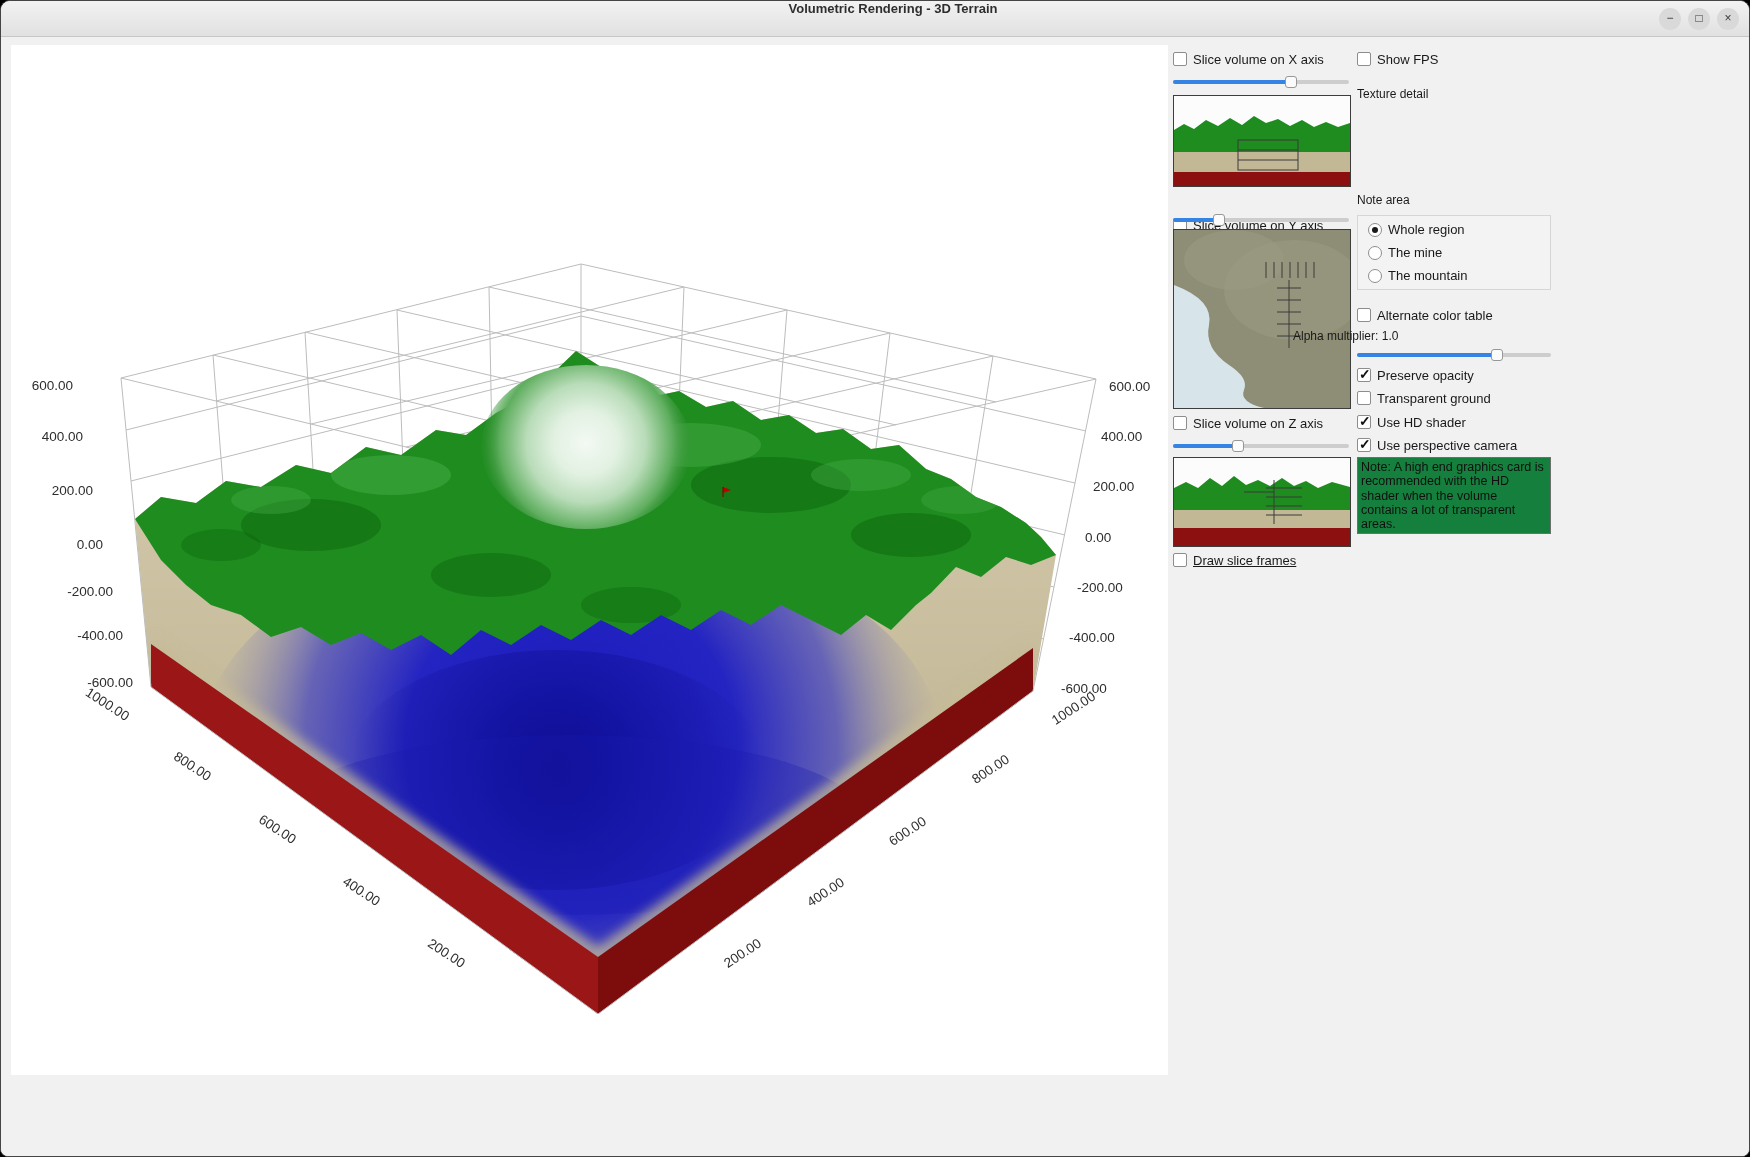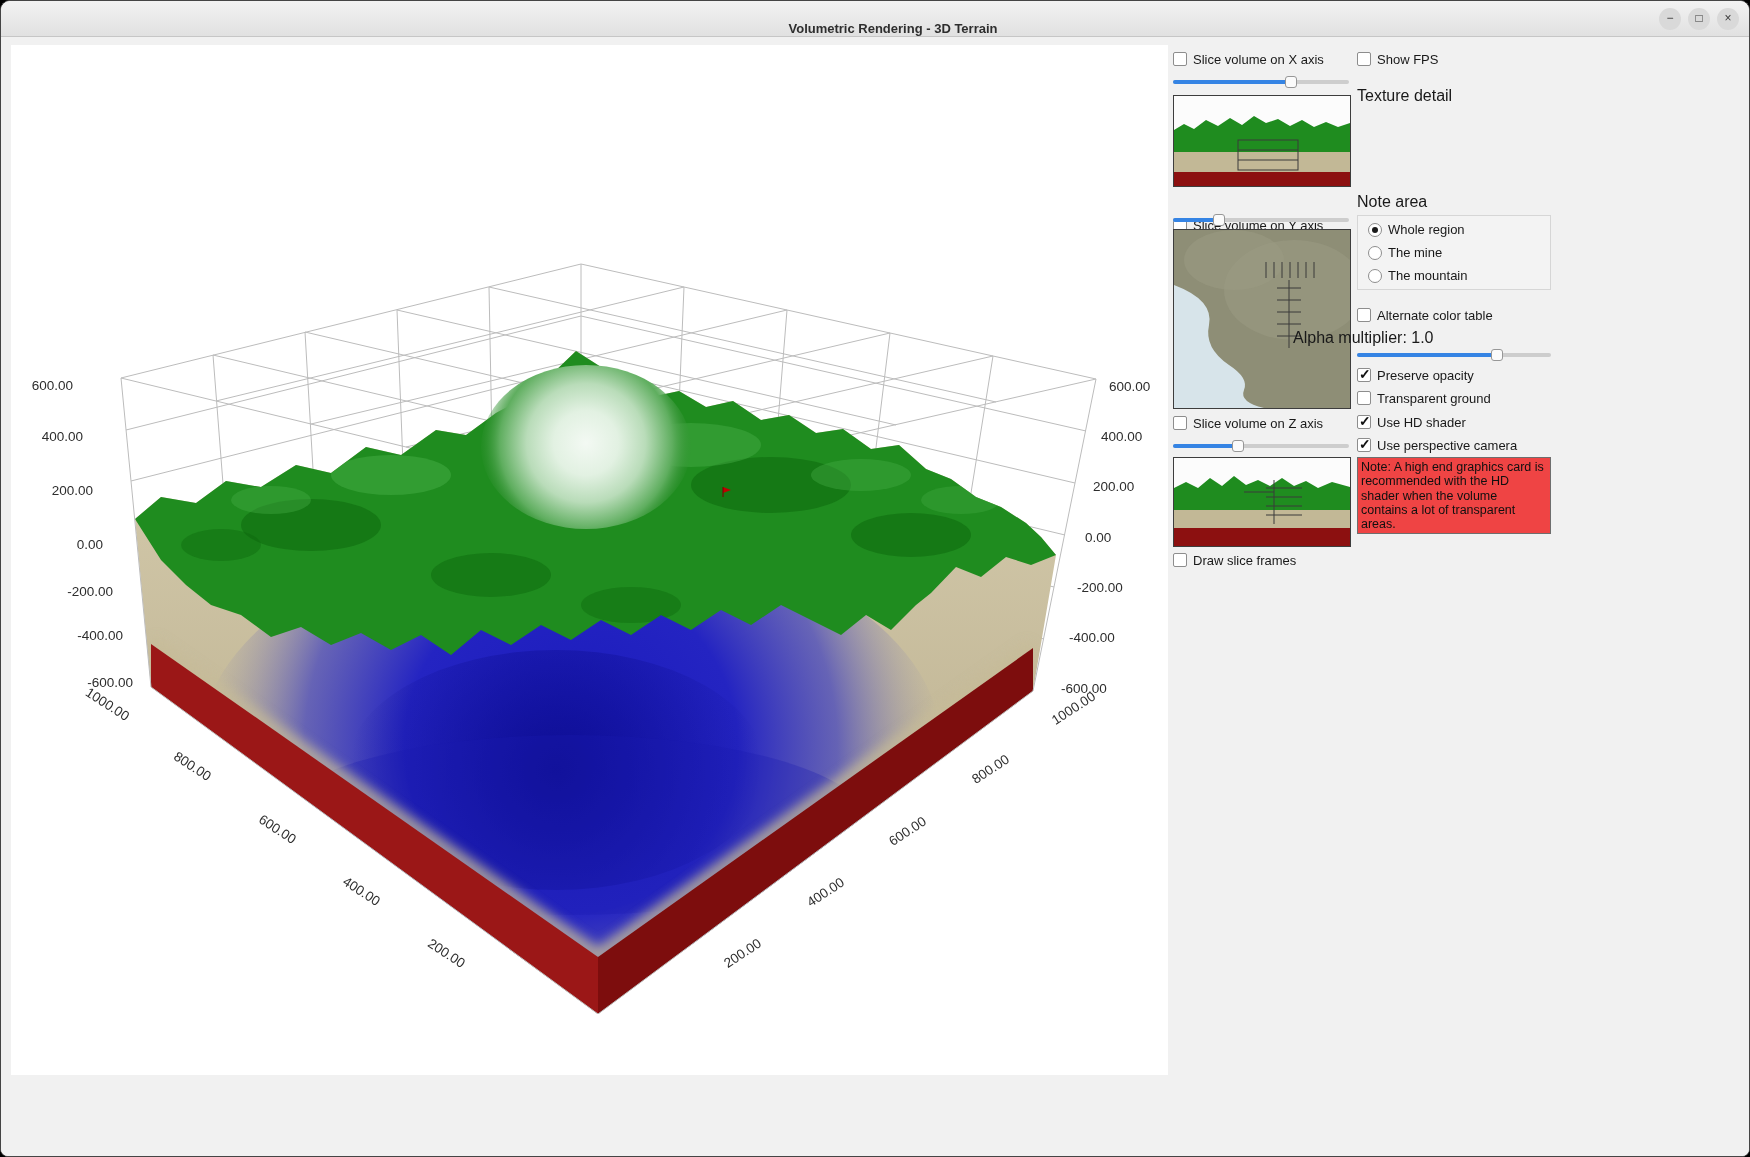--- a/index.html
+++ b/index.html
@@ -2,21 +2,21 @@
 <html><head>
 <meta charset="utf-8">
 <style>
   * { margin:0; padding:0; box-sizing:border-box; }
   html,body { width:1750px; height:1157px; }
   body { background:#000; font-family:"Liberation Sans", sans-serif; overflow:hidden; }
   .window { width:1750px; height:1157px; border-radius:10px 10px 8px 8px; overflow:hidden;
             background:#f1f1f1; border:1px solid #454545; display:flex; flex-direction:column; }
   .titlebar { flex:0 0 36px; height:36px; background:linear-gradient(#f2f2f2,#e1e1e1);
               border-bottom:1px solid #c6c6c6; position:relative;
-              display:flex; align-items:flex-end; justify-content:center;padding-left:36px; }
+              display:flex; align-items:flex-start; justify-content:center;padding-left:36px; }
   .title { font-size:13px; font-weight:bold; color:#2e2e2e; }
   .winbtns { position:absolute; right:10px; top:7px; display:flex; gap:7px; }
   .winbtn { width:22px; height:22px; border-radius:50%; background:#d9d9d9; color:#3a3a3a;
             font-size:12px; line-height:21px; text-align:center; cursor:default; }
   .content { position:relative; flex:1; background:#f1f1f1; }
   .viewport { position:absolute; left:10px; top:8px; width:1157px; height:1030px; background:#ffffff; }
 
   .check-row { position:absolute; display:flex; align-items:center; gap:6px; font-size:13px;
                color:#191919; height:16px; white-space:nowrap; }
   .checkbox { width:14px; height:14px; background:#fff; border:1px solid #8d8d8d; border-radius:2px;
@@ -27,24 +27,24 @@
   .radio { width:14px; height:14px; border-radius:50%; background:#fff; border:1px solid #8d8d8d;
            position:relative; flex:0 0 14px; }
   .radio.on::after { content:""; position:absolute; left:3px; top:3px; width:6px; height:6px;
                      border-radius:50%; background:#1a1a1a; }
   .slider { position:absolute; height:14px; }
   .slider-track { position:absolute; left:0; right:0; top:5px; height:4px; background:#cdcdcd; border-radius:2px; }
   .slider-fill { position:absolute; left:0; top:0; height:4px; background:#3584e4; border-radius:2px; }
   .slider-handle { position:absolute; top:1px; width:12px; height:12px; background:#fbfbfb;
                    border:1px solid #979797; border-radius:3px; }
   .preview { position:absolute; border:1px solid #3d3d3d; background:#fff; overflow:hidden; }
-  .group-label { position:absolute; font-size:16px; color:#191919; }
+  .group-label { position:absolute; font-size:12px; color:#191919; }
   .groupbox { position:absolute; border:1px solid #d6d6d6; background:#f3f3f3; padding:6px 10px;
               display:flex; flex-direction:column; gap:8px; }
-  .notebox { position:absolute; border:1px solid #6e6e6e; background:#ef4444; font-size:12.5px;
+  .notebox { position:absolute; border:1px solid #6e6e6e; background:#15803d; font-size:12.5px;
              color:#101010; padding:2px 3px; line-height:1.14; }
   svg text { font-family:"Liberation Sans", sans-serif; }
 </style>
 </head>
 <body>
 
 <div class="window">
   <div class="titlebar">
     <div class="title">Volumetric Rendering - 3D Terrain</div>
     <div class="winbtns">
@@ -232,21 +232,21 @@
         <rect x="0" y="0" width="176" height="88" fill="#fcfcfc"></rect>
         <rect x="0" y="40" width="176" height="32" fill="#c2b896"></rect>
         <rect x="0" y="70" width="176" height="18" fill="#8c1010"></rect>
         <path d="M0,30 L12,24 L24,30 L36,20 L48,28 L60,18 L72,27 L84,22 L96,28 L108,20 L120,28 L132,23 L144,30 L158,24 L176,29 L176,52 L0,52 Z" fill="#1f8c1f"></path>
         <g stroke="#3a3a3a" stroke-width="1" fill="none">
           <path d="M100,22 V66 M92,30 H128 M92,39 H128 M92,48 H128 M92,57 H128 M70,34 H100"></path>
         </g>
       </svg>
     </div>
 
-    <label class="check-row" style="left:1172px; top:515px;">
+    <label class="check-row" style="left:1172px; top:515px;text-decoration:underline;">
       <span class="checkbox"></span>
       <span>Draw slice frames</span>
     </label>
 
     <label class="check-row" style="left:1356px; top:14px;">
       <span class="checkbox"></span>
       <span>Show FPS</span>
     </label>
 
     <div class="group-label" style="left:1356px; top:50px;">Texture detail</div>

